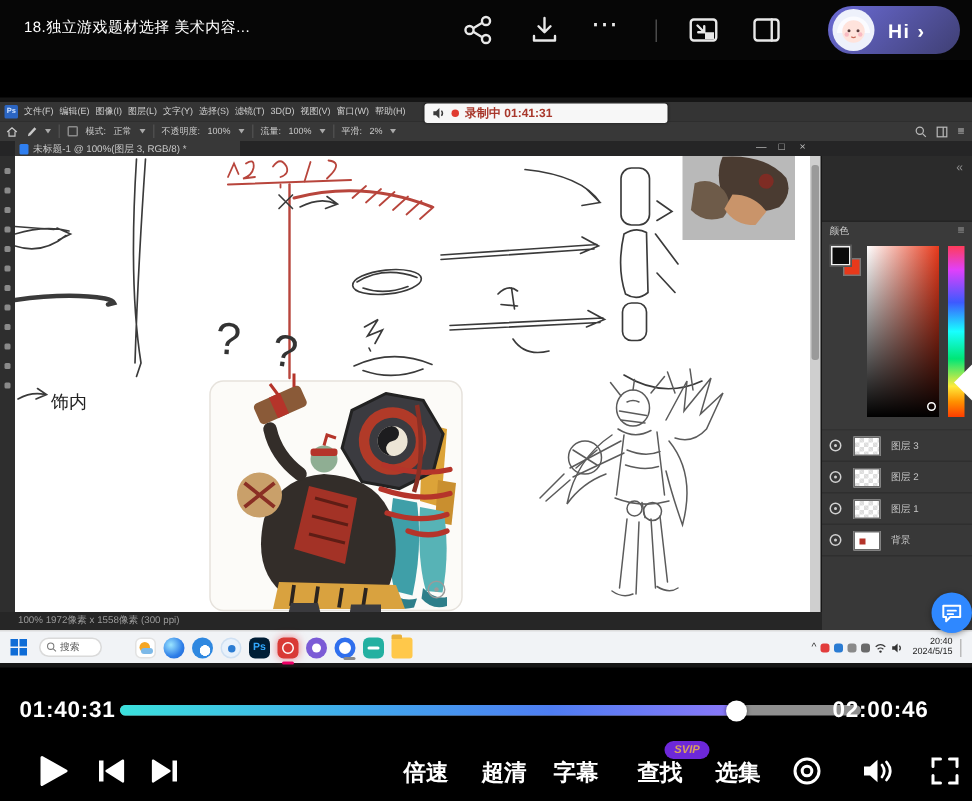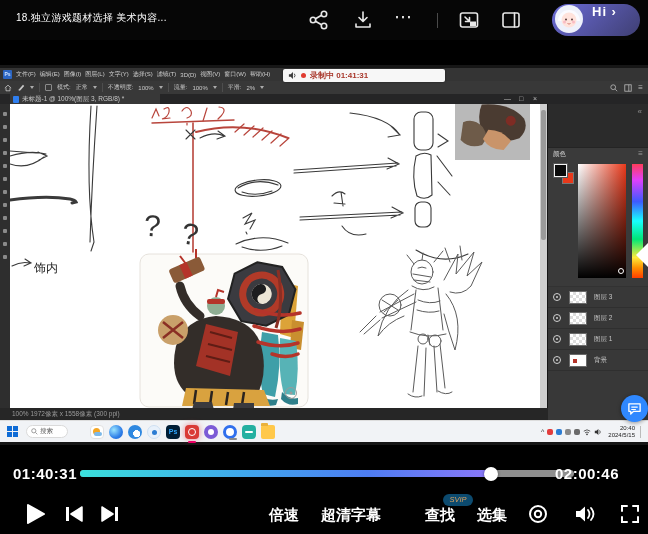--- a/index.html
+++ b/index.html
@@ -7,21 +7,21 @@
   body { font-family: "Liberation Sans", "DejaVu Sans", sans-serif; }
   .page { position:relative; width:648px; height:534px; background:#000; overflow:hidden; }
   .abs { position:absolute; }
 
   
   .topbar { left:0; top:0; width:648px; height:40px; background:#060606; }
   .vid-title { left:16px; top:11px; font-size:10px; color:#fff; font-weight:500; letter-spacing:.3px; }
   .tb-ic { width:22px; height:22px; top:9px; }
   .tb-div { width:1px; height:15px; background:#4a4a4a; left:437px; top:13px; }
   .avatar-pill { left:552px; top:4px; width:88px; height:32px; border-radius:16px;
-    background:linear-gradient(135deg,#6b6bd6,#3f3f73); display:flex; }
+    background:linear-gradient(135deg,#6b6bd6,#3f3f73); display:flex; align-items:center; }
   .avatar-face { width:30px; height:30px; margin-left:2px; }
   .avatar-label { color:#fff; font-size:13px; font-weight:700; margin-left:8px; letter-spacing:1px; }
 
   
   .video { left:0; top:65px; width:648px; height:380px; background:#161616; }
 
   .ps-menubar { left:0; top:3px; width:648px; height:13px; background:#343434;
     display:flex; align-items:center; gap:4px; padding-left:3px; }
   .ps-appicon { width:9px; height:9px; background:#2b65c2; border-radius:1px; color:#cfe2ff;
     font-size:5px; font-weight:700; text-align:center; line-height:9px; flex:none; }
@@ -108,22 +108,22 @@
     box-shadow:0 1px 4px rgba(0,0,0,.4); z-index:9; display:flex; align-items:center; justify-content:center; }
 
   
   .time-text { font-size:15px; font-weight:700; color:#fff; letter-spacing:.5px; }
   .progress-track { left:80px; top:470px; width:494px; height:7px; border-radius:4px; background:#8f8f8f; }
   .progress-fill { position:absolute; left:0; top:0; height:7px; border-radius:4px;
     background:linear-gradient(90deg,#3be0dc 0%,#40a7ec 40%,#4e7df2 70%,#8b78f8 100%); }
   .progress-handle { position:absolute; top:-3.5px; width:14px; height:14px; background:#fff; border-radius:50%;
     box-shadow:0 0 3px rgba(0,0,0,.5); }
   .ctl-label { top:506px; width:44px; text-align:center; font-size:15px; font-weight:600; color:#fff; }
-  .svip-badge { left:443px; top:494px; width:30px; height:12px; background:#0c4a6e; border-radius:6px;
-    color:#d9a05f; font-size:7.5px; font-weight:400; font-style:italic; text-align:center; line-height:12px; z-index:3; }
+  .svip-badge { left:443px; top:494px; width:30px; height:12px; background:#6d28d9; border-radius:6px;
+    color:#d9a05f; font-size:7.5px; font-weight:700; font-style:italic; text-align:center; line-height:12px; z-index:3; }
 </style>
 </head>
 <body>
 
 <div class="page">
 
   <div class="abs topbar">
     <div class="abs vid-title">18.独立游戏题材选择 美术内容...</div>
     <svg class="abs tb-ic" style="left:308px" viewBox="0 0 22 22">
       <g stroke="#e8e8e8" stroke-width="1.6" fill="none">
@@ -500,21 +500,21 @@
     <rect x="2" y="2" width="3" height="14" fill="#fff"></rect>
     <polygon points="18,2 7,9 18,16" fill="#fff" stroke="#fff" stroke-width="1.5" stroke-linejoin="round"></polygon>
   </svg>
   <svg class="abs" style="left:100px;top:505px;" width="20" height="18" viewBox="0 0 20 18">
     <polygon points="2,2 13,9 2,16" fill="#fff" stroke="#fff" stroke-width="1.5" stroke-linejoin="round"></polygon>
     <rect x="15" y="2" width="3" height="14" fill="#fff"></rect>
   </svg>
 
   <div class="abs ctl-label" style="left:262px;">倍速</div>
   <div class="abs ctl-label" style="left:314px;">超清</div>
-  <div class="abs ctl-label" style="left:344px;">字幕</div>
+  <div class="abs ctl-label" style="left:362px;">字幕</div>
   <div class="abs ctl-label" style="left:418px;">查找</div>
   <div class="abs svip-badge">SVIP</div>
   <div class="abs ctl-label" style="left:470px;">选集</div>
 
   <svg class="abs" style="left:528px;top:504px;" width="20" height="20" viewBox="0 0 20 20">
     <circle cx="10" cy="10" r="8" stroke="#fff" stroke-width="2" fill="none"></circle>
     <circle cx="10" cy="10" r="3.2" stroke="#fff" stroke-width="2" fill="none"></circle>
   </svg>
   <svg class="abs" style="left:574px;top:504px;" width="22" height="20" viewBox="0 0 22 20">
     <polygon points="2,7 6,7 11,2.5 11,17.5 6,13 2,13" fill="#fff"></polygon>

